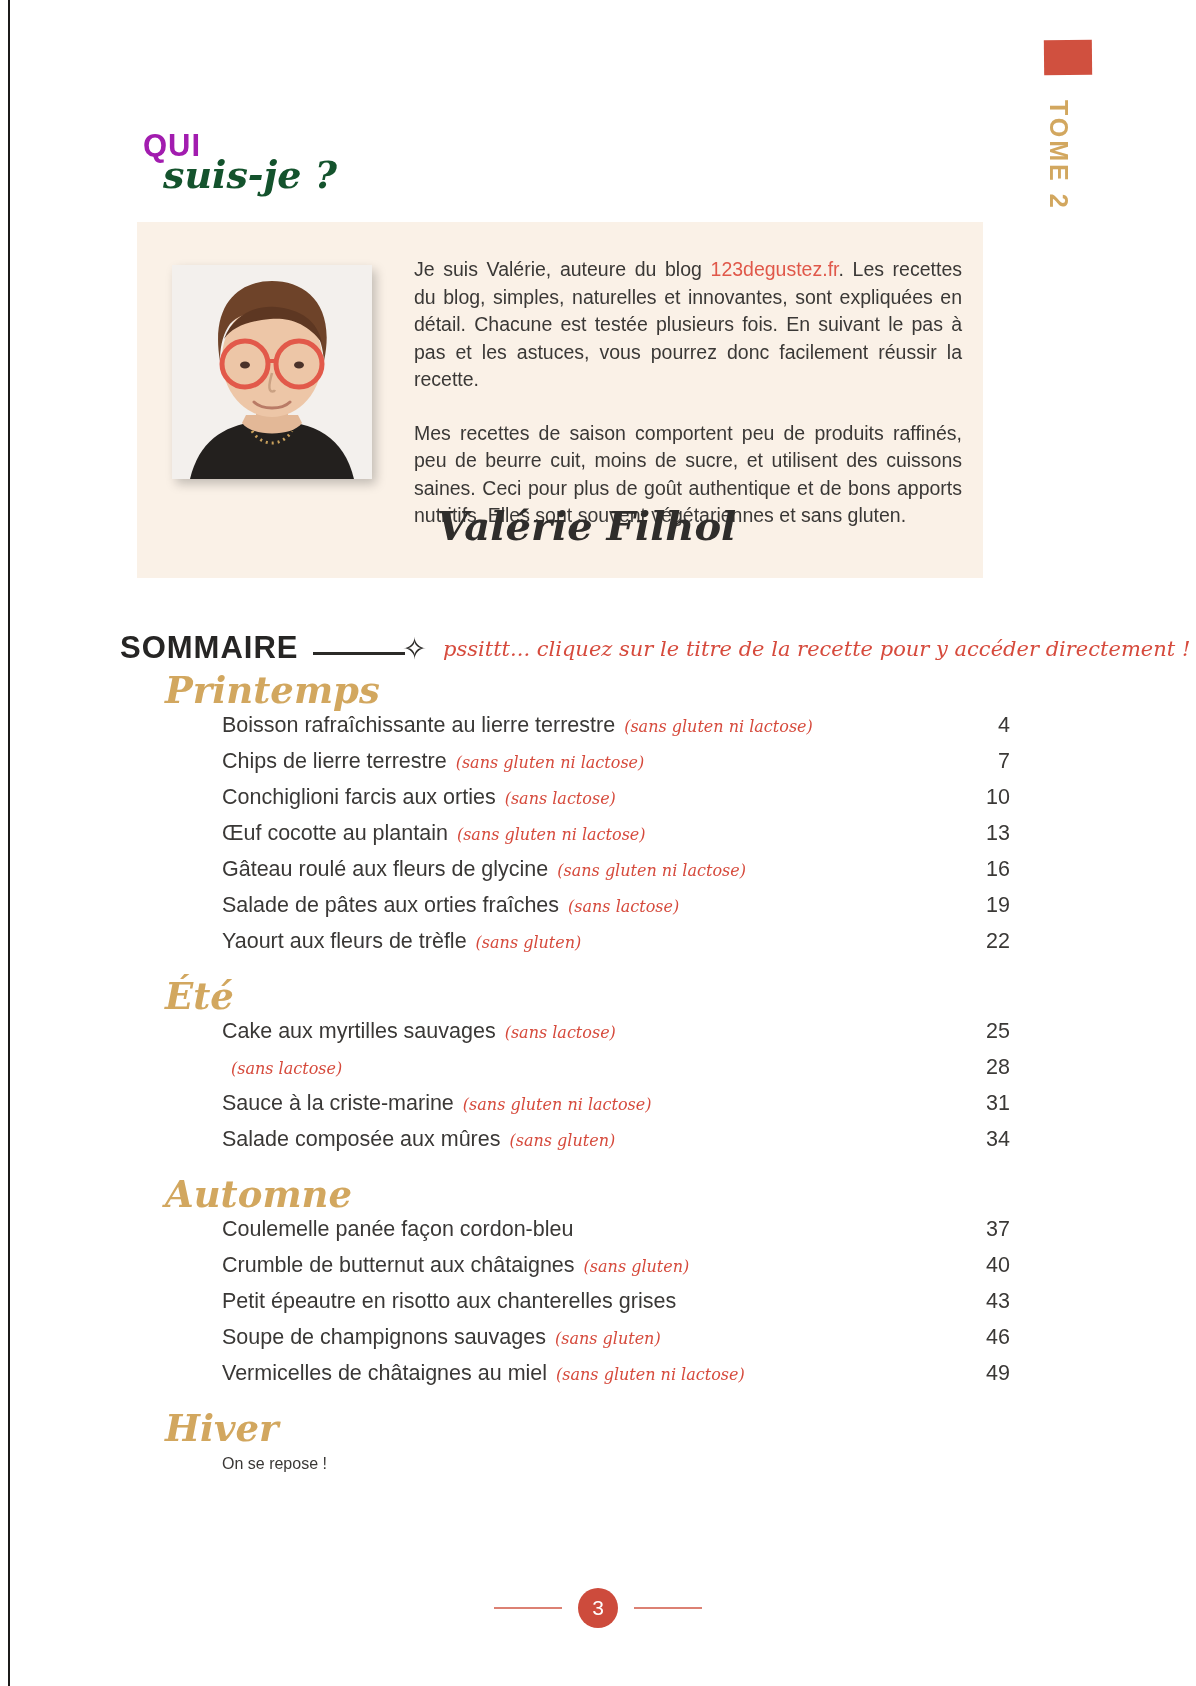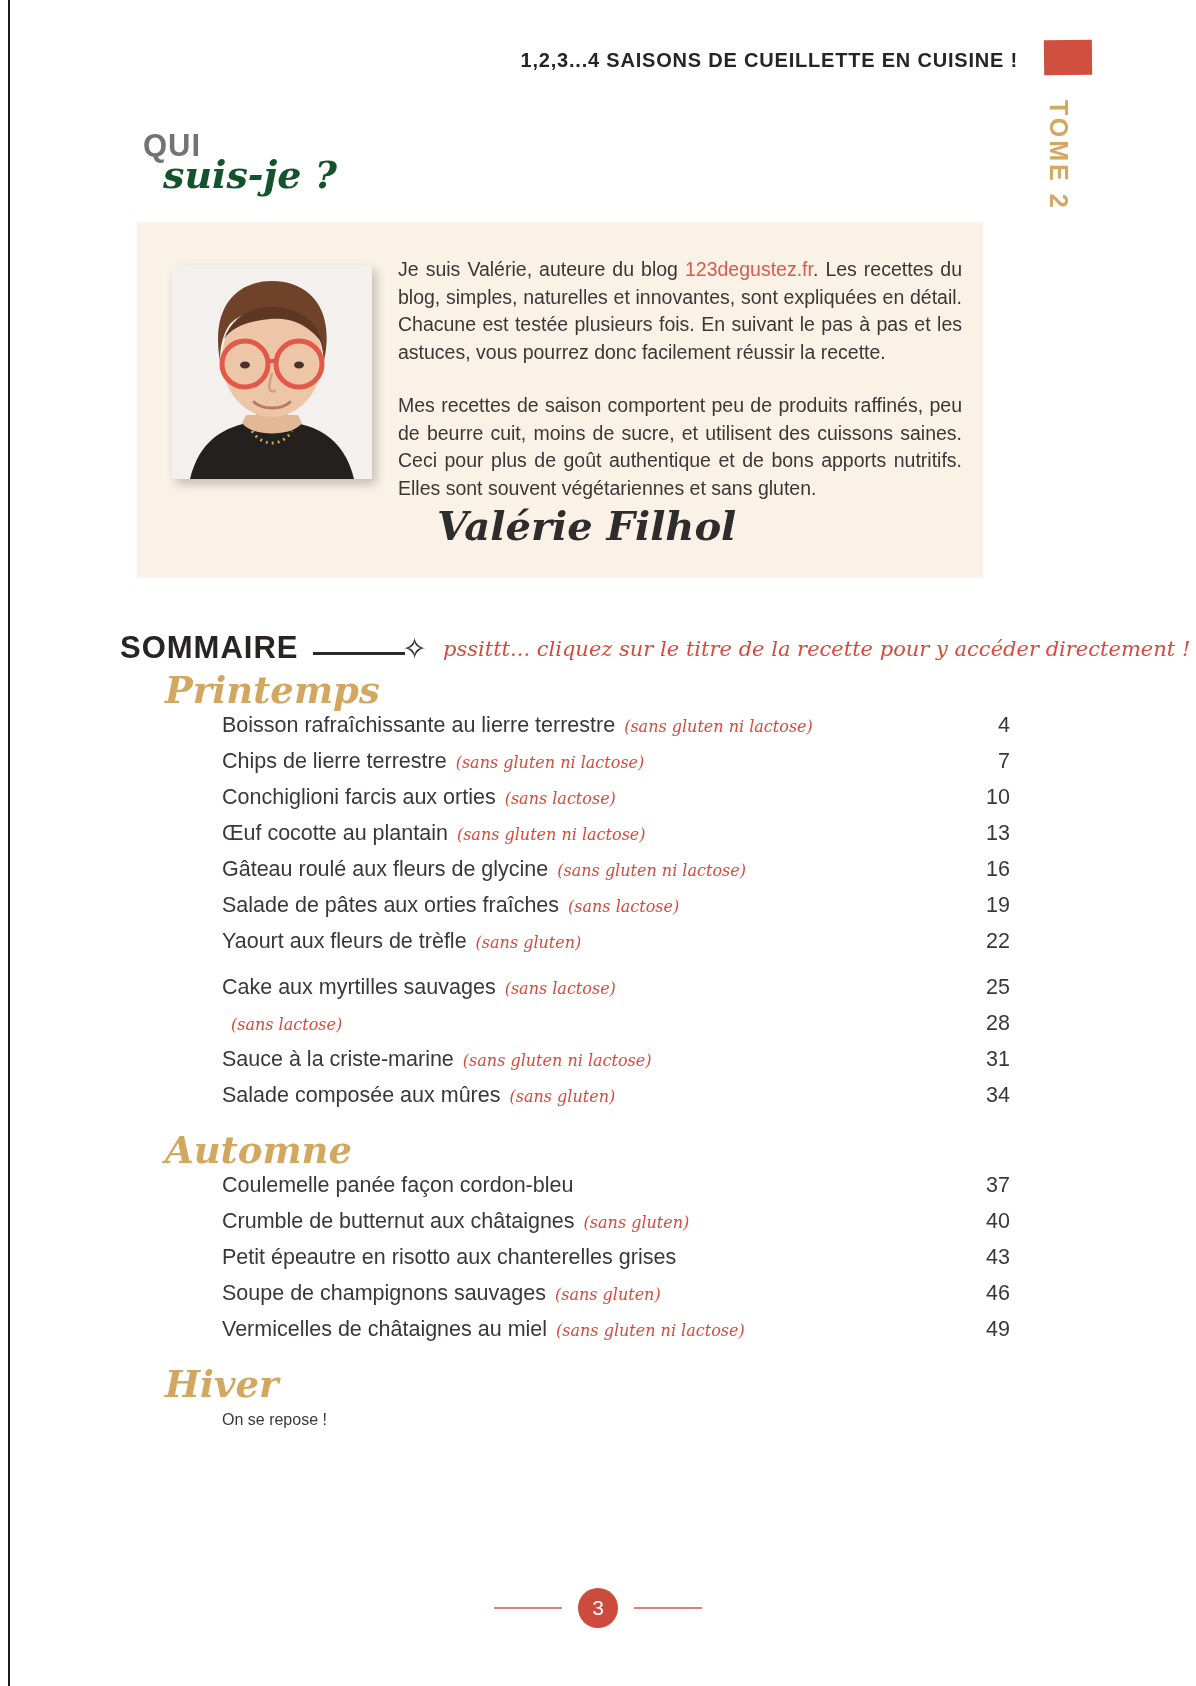--- a/index.html
+++ b/index.html
@@ -14,37 +14,37 @@
     position:absolute;top:49px;left:300px;width:718px;text-align:right;
     font-size:20px;font-weight:bold;letter-spacing:0.8px;color:#262524;
   }
   .corner-accent{position:absolute;left:1044px;top:40px;width:48px;height:35px;background:#d0503f;transform:rotate(-0.6deg);}
   .tome{
     position:absolute;left:1044px;top:100px;writing-mode:vertical-rl;
     font-size:25px;font-weight:bold;letter-spacing:3px;color:#d2a75f;
   }
 
   
-  .qui{position:absolute;left:143px;top:128px;font-size:31px;font-weight:800;letter-spacing:1px;color:#737373;}
+  .qui{position:absolute;left:143px;top:128px;font-size:31px;font-weight:800;letter-spacing:1px;color:#a21caf;}
   .suisje{
     position:absolute;left:163px;top:152px;
     font-family:"DejaVu Serif", serif;font-style:italic;font-weight:bold;
     font-size:38px;color:#14532d;
   }
 
   
   .about-card{position:absolute;left:137px;top:222px;width:846px;height:356px;background:#faf1e7;}
   .photo{
     position:absolute;left:35px;top:43px;width:200px;height:214px;background:#ffffff;
     box-shadow:4px 5px 10px rgba(0,0,0,0.22);
   }
   .photo svg{display:block;width:100%;height:100%;}
   .about-text{position:absolute;left:261px;top:34px;width:564px;}
   .about-text p{
-    margin:0 0 26px 0;font-size:19.5px;line-height:27.5px;color:#3a3836;text-align:justify;
+    margin:0 0 26px 16px;font-size:19.5px;line-height:27.5px;color:#3a3836;text-align:justify;
   }
   .blog-link{color:#e0584a;text-decoration:none;cursor:pointer;}
   .signature{
     position:absolute;left:261px;top:280px;
     font-family:"DejaVu Serif", serif;font-style:italic;font-weight:bold;
     font-size:40px;color:#2f2d2b;margin-left:39px;
   }
 
   
   .sommaire-title{position:absolute;left:120px;top:630px;font-size:31px;font-weight:800;letter-spacing:1px;color:#262524;}
@@ -81,21 +81,20 @@
     font-size:21px;display:flex;align-items:center;justify-content:center;
     margin:0 16px;
   }
 </style>
 </head>
 <body>
 
 <div class="page">
   <div class="left-rule"></div>
 
-  <div class="header-title">1,2,3...4 SAISONS DE CUEILLETTE EN CUISINE !</div>
   <div class="corner-accent"></div>
   <div class="tome">TOME 2</div>
 
   <div class="qui">QUI</div>
   <div class="suisje">suis-je ?</div>
 
   <div class="about-card">
     <div class="photo">
       <svg viewBox="0 0 200 214">
         <rect width="200" height="214" fill="#f3f0ed"></rect>
@@ -168,20 +167,21 @@
         <span class="toc-page">19</span>
       </div>
       <div class="toc-row">
         <span class="toc-recipe">Yaourt aux fleurs de trèfle</span>
         <span class="toc-note">(sans gluten)</span>
         <span class="toc-fill"></span>
         <span class="toc-page">22</span>
       </div>
     </div>
 
+    <div class="toc-season">Été</div>
     <div class="toc-rows">
       <div class="toc-row">
         <span class="toc-recipe">Cake aux myrtilles sauvages</span>
         <span class="toc-note">(sans lactose)</span>
         <span class="toc-fill"></span>
         <span class="toc-page">25</span>
       </div>
       <div class="toc-row">
         <span class="toc-note">(sans lactose)</span>
         <span class="toc-fill"></span>

